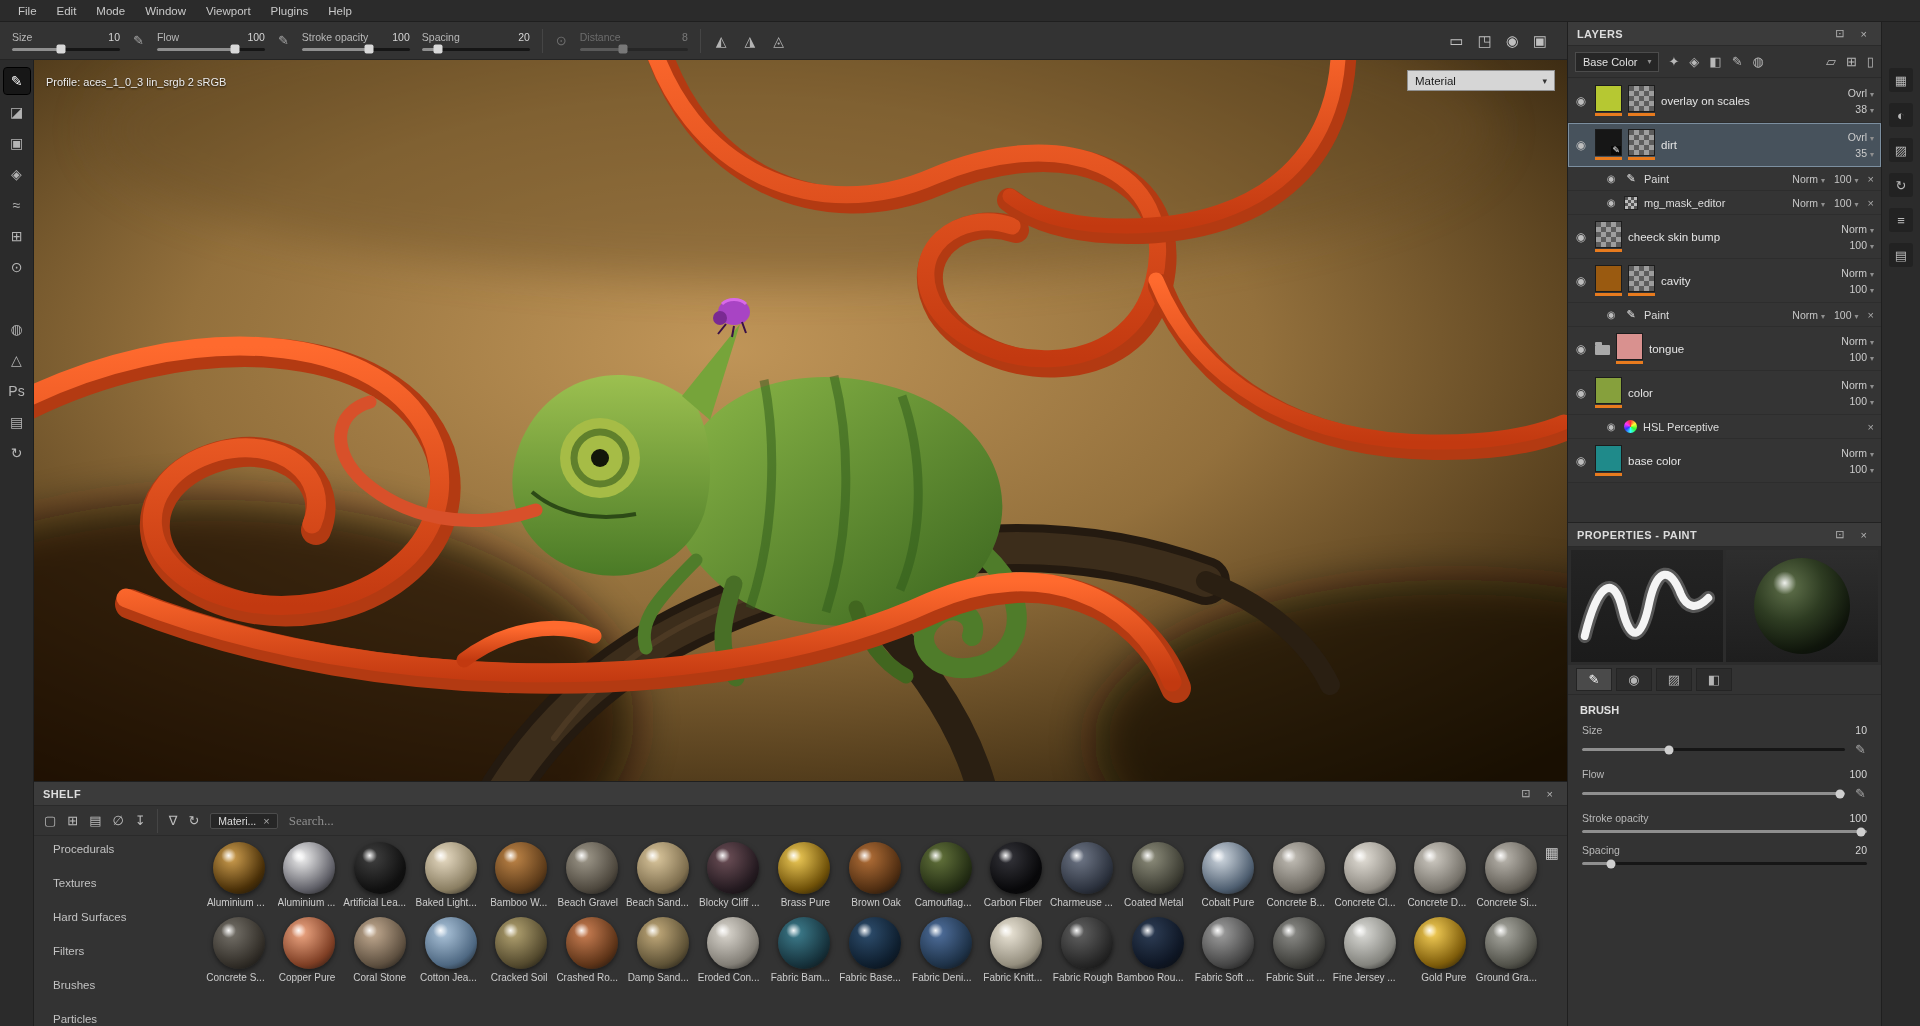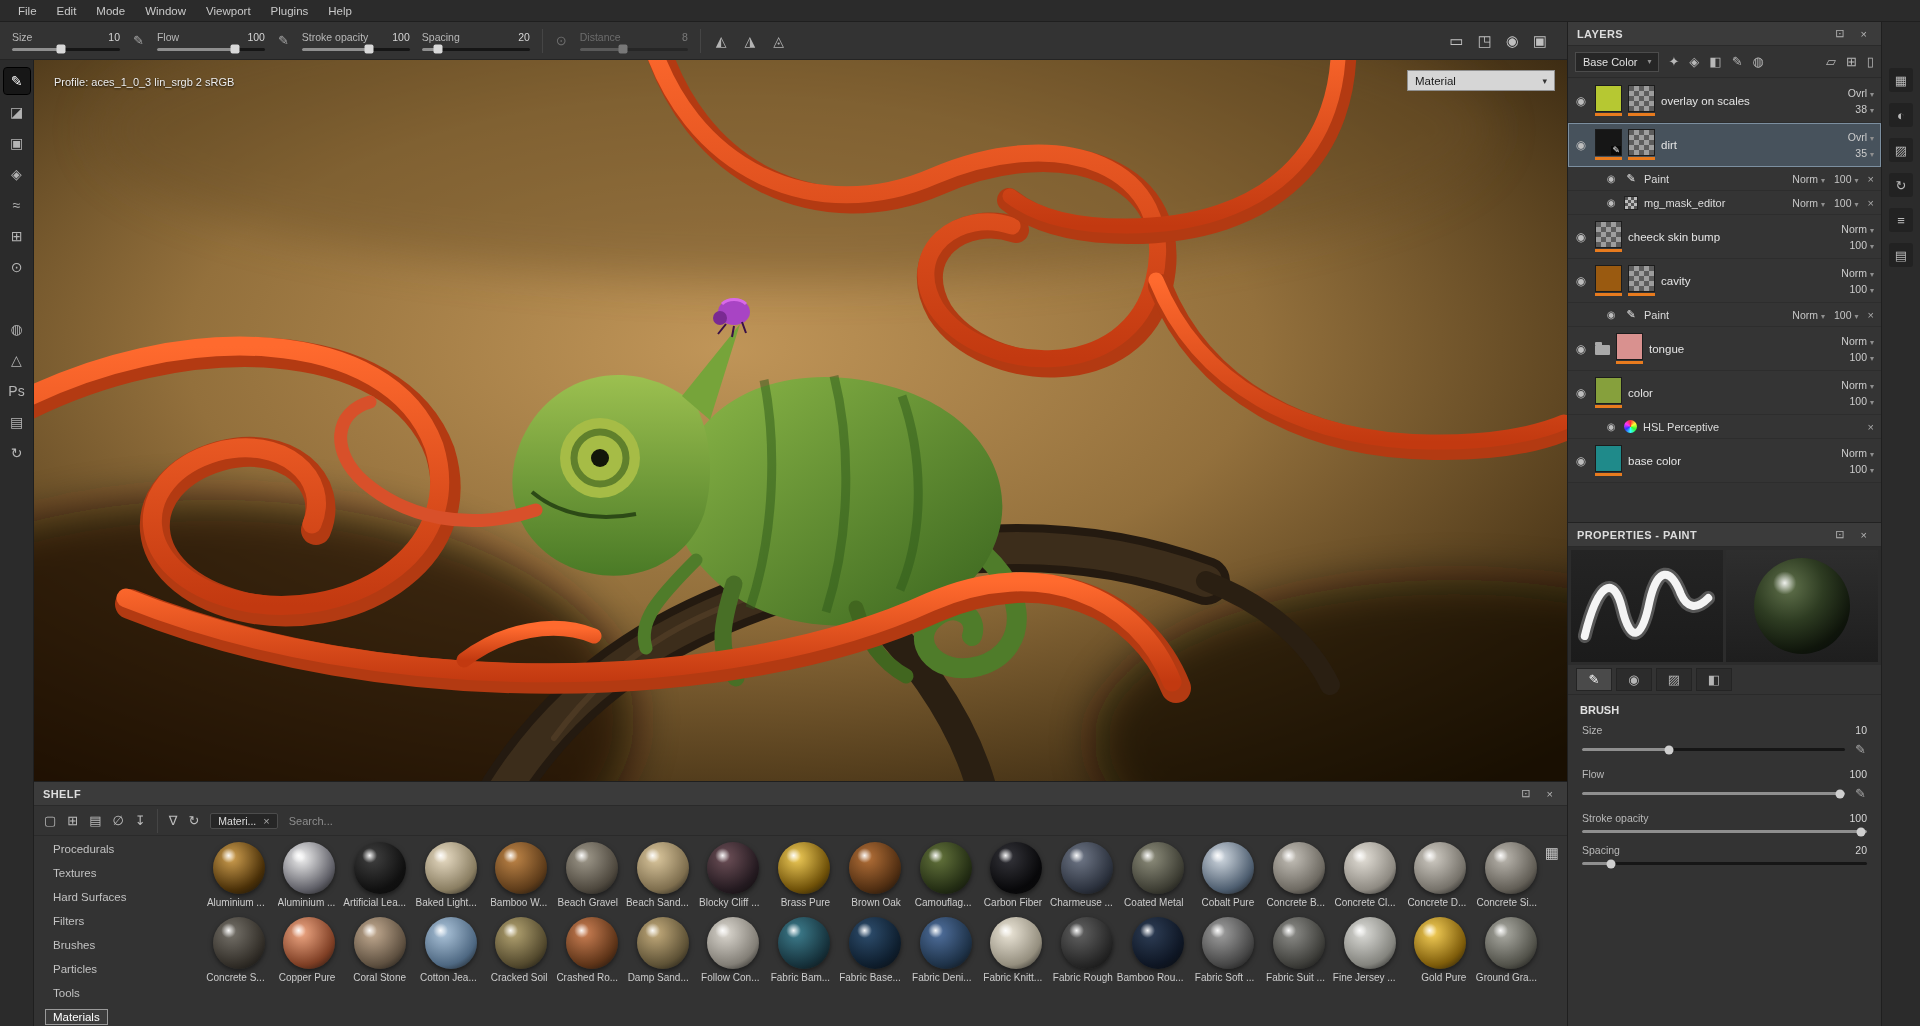--- a/index.html
+++ b/index.html
@@ -32,37 +32,37 @@
 
   
   #left-strip{position:absolute;left:0;top:60px;width:34px;bottom:0;background:#2b2b2b;border-right:1px solid #1f1f1f;display:flex;flex-direction:column;align-items:center;padding-top:8px;gap:5px;z-index:5}
   .tool-btn{width:26px;height:26px;display:flex;align-items:center;justify-content:center;border-radius:3px;color:#b5b5b5;font-size:14px}
   .tool-btn.selected{background:#171717;color:#fff;outline:1px solid #000}
   .strip-gap{height:26px}
 
   
   #viewport{position:absolute;left:34px;top:60px;width:1533px;height:721px;background:#000;overflow:hidden}
   #viewport svg{display:block}
-  .profile-text{position:absolute;left:20px;top:16px;font-size:11px;color:#ececec;text-shadow:0 1px 2px rgba(0,0,0,.8)}
+  .profile-text{position:absolute;left:12px;top:16px;font-size:11px;color:#ececec;text-shadow:0 1px 2px rgba(0,0,0,.8)}
   .view-mode{position:absolute;right:12px;top:10px;width:148px;height:21px;background:#d6d6d6;border:1px solid #8f8f8f;color:#1a1a1a;font-size:11.5px;display:flex;align-items:center;justify-content:space-between;padding:0 7px}
   .view-mode .vm-caret{color:#333;font-size:9px}
 
   
   #shelf{position:absolute;left:34px;top:781px;width:1533px;height:245px;background:#333;border-top:1px solid #1f1f1f;display:flex;flex-direction:column}
   .panel-header{height:24px;background:#3b3b3b;display:flex;align-items:center;gap:8px;padding:0 9px;font-size:11px;font-weight:bold;letter-spacing:.4px;color:#ddd;border-bottom:1px solid #2a2a2a}
   .ph-spacer{flex:1}
   .ph-icon{color:#b5b5b5;font-size:11px;font-weight:normal;width:16px;text-align:center}
   .shelf-toolbar{height:30px;display:flex;align-items:center;gap:11px;padding:0 10px;border-bottom:1px solid #2a2a2a}
   .sh-icon{color:#bdbdbd;font-size:13px}
   .chip{display:flex;align-items:center;gap:7px;background:#262626;border:1px solid #4c4c4c;border-radius:2px;padding:1px 7px;font-size:10.5px;color:#ddd}
   .x-btn{color:#a9a9a9;font-size:11px;cursor:default}
-  .search-input{background:transparent;border:none;outline:none;color:#ddd;font-size:11px;width:220px;font-family:Liberation Sans, sans-serif}
+  .search-input{background:transparent;border:none;outline:none;color:#ddd;font-size:13px;width:220px;font-family:Liberation Serif, serif}
   .search-input::placeholder{color:#8d8d8d}
   .shelf-body{flex:1;display:flex;min-height:0}
-  .shelf-sidebar{width:152px;padding:6px 0 0 12px;display:flex;flex-direction:column;gap:10px;font-size:11.5px}
+  .shelf-sidebar{width:152px;padding:6px 0 0 12px;display:flex;flex-direction:column;gap:20px;font-size:11.5px}
   .side-item{padding:1px 7px;color:#c2c2c2;width:fit-content}
   .side-item.selected{outline:1px solid #9a9a9a;background:#3c3c3c;color:#fff}
   .mat-area{flex:1;position:relative;padding:6px 30px 0 8px;min-width:0}
   .mat-grid{display:grid;grid-template-columns:repeat(19,1fr);row-gap:9px}
   .mat{display:flex;flex-direction:column;align-items:flex-end;gap:3px;min-width:0}
   .sphere{width:52px;height:52px;border-radius:50%;box-shadow:0 2px 5px rgba(0,0,0,.5)}
   .mat-label{font-size:10px;color:#cccccc;max-width:68px;white-space:nowrap;overflow:hidden}
   .grid-toggle{position:absolute;right:8px;top:8px;color:#c9c9c9;font-size:15px}
 
   
@@ -438,21 +438,21 @@
           <div class="mat">
             <div class="sphere" style="background: radial-gradient(circle at 30% 26%, rgba(255, 255, 255, 0.95) 0%, rgba(255, 255, 255, 0) 14%), radial-gradient(circle at 36% 30%, rgb(204, 128, 84) 0%, rgb(94, 52, 24) 66%, rgb(11, 11, 11) 100%);"></div>
             <div class="mat-label">Crashed Ro...</div>
           </div>
           <div class="mat">
             <div class="sphere" style="background: radial-gradient(circle at 30% 26%, rgba(255, 255, 255, 0.95) 0%, rgba(255, 255, 255, 0) 14%), radial-gradient(circle at 36% 30%, rgb(196, 172, 124) 0%, rgb(94, 82, 54) 66%, rgb(11, 11, 11) 100%);"></div>
             <div class="mat-label">Damp Sand...</div>
           </div>
           <div class="mat">
             <div class="sphere" style="background: radial-gradient(circle at 30% 26%, rgba(255, 255, 255, 0.95) 0%, rgba(255, 255, 255, 0) 14%), radial-gradient(circle at 36% 30%, rgb(220, 216, 208) 0%, rgb(130, 126, 118) 66%, rgb(11, 11, 11) 100%);"></div>
-            <div class="mat-label">Follow Con...</div>
+            <div class="mat-label">Eroded Con...</div>
           </div>
           <div class="mat">
             <div class="sphere" style="background: radial-gradient(circle at 30% 26%, rgba(255, 255, 255, 0.95) 0%, rgba(255, 255, 255, 0) 14%), radial-gradient(circle at 36% 30%, rgb(62, 126, 142) 0%, rgb(22, 50, 60) 66%, rgb(11, 11, 11) 100%);"></div>
             <div class="mat-label">Fabric Bam...</div>
           </div>
           <div class="mat">
             <div class="sphere" style="background: radial-gradient(circle at 30% 26%, rgba(255, 255, 255, 0.95) 0%, rgba(255, 255, 255, 0) 14%), radial-gradient(circle at 36% 30%, rgb(46, 78, 110) 0%, rgb(14, 30, 46) 66%, rgb(11, 11, 11) 100%);"></div>
             <div class="mat-label">Fabric Base...</div>
           </div>
           <div class="mat">

